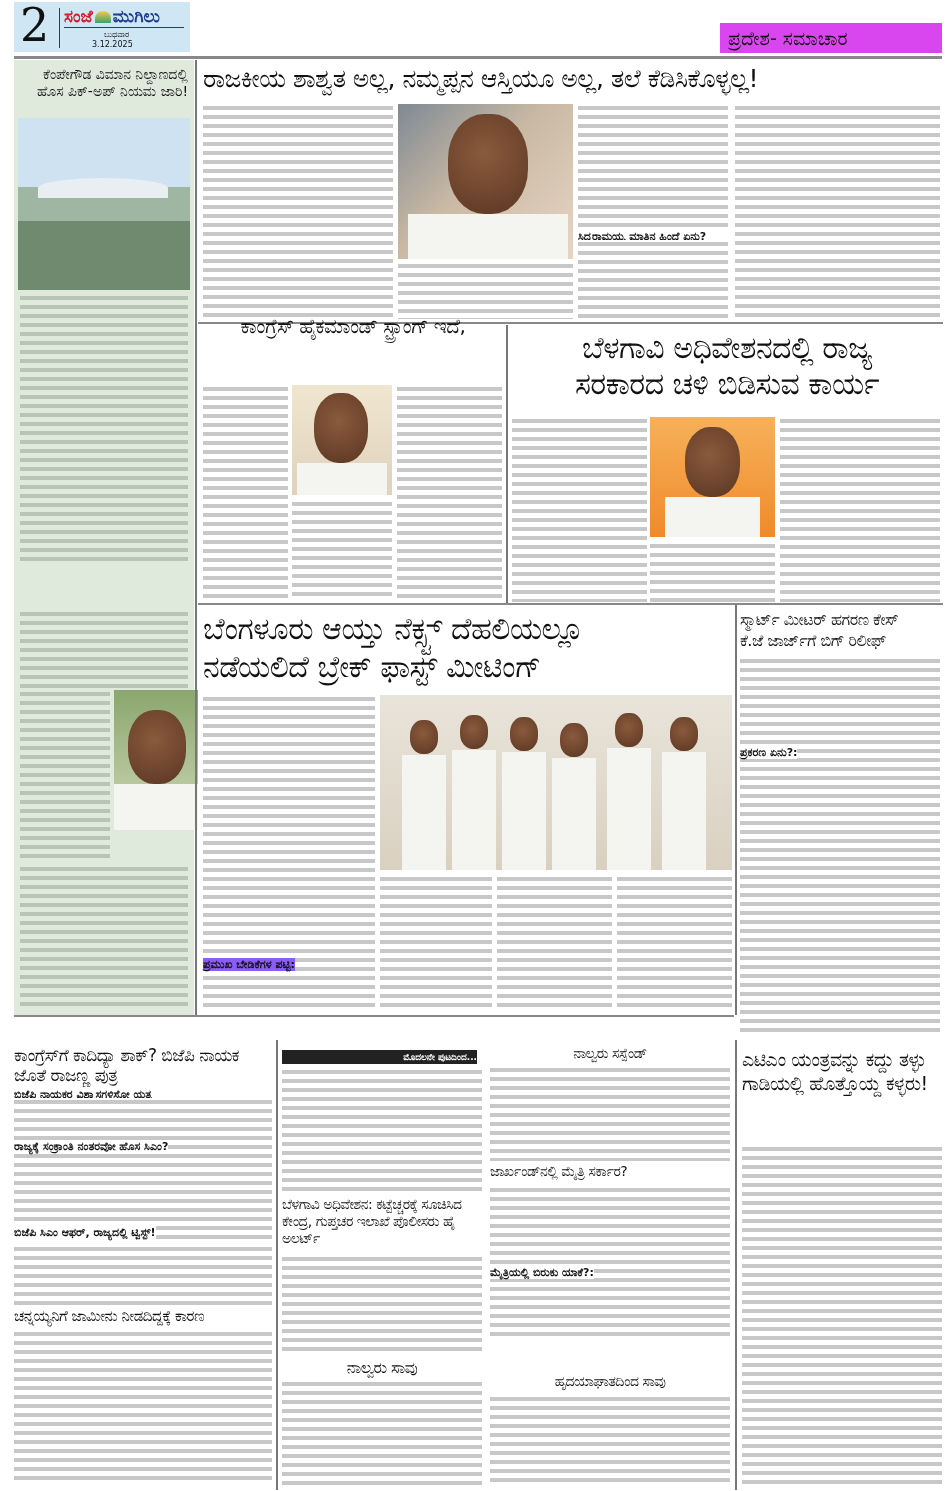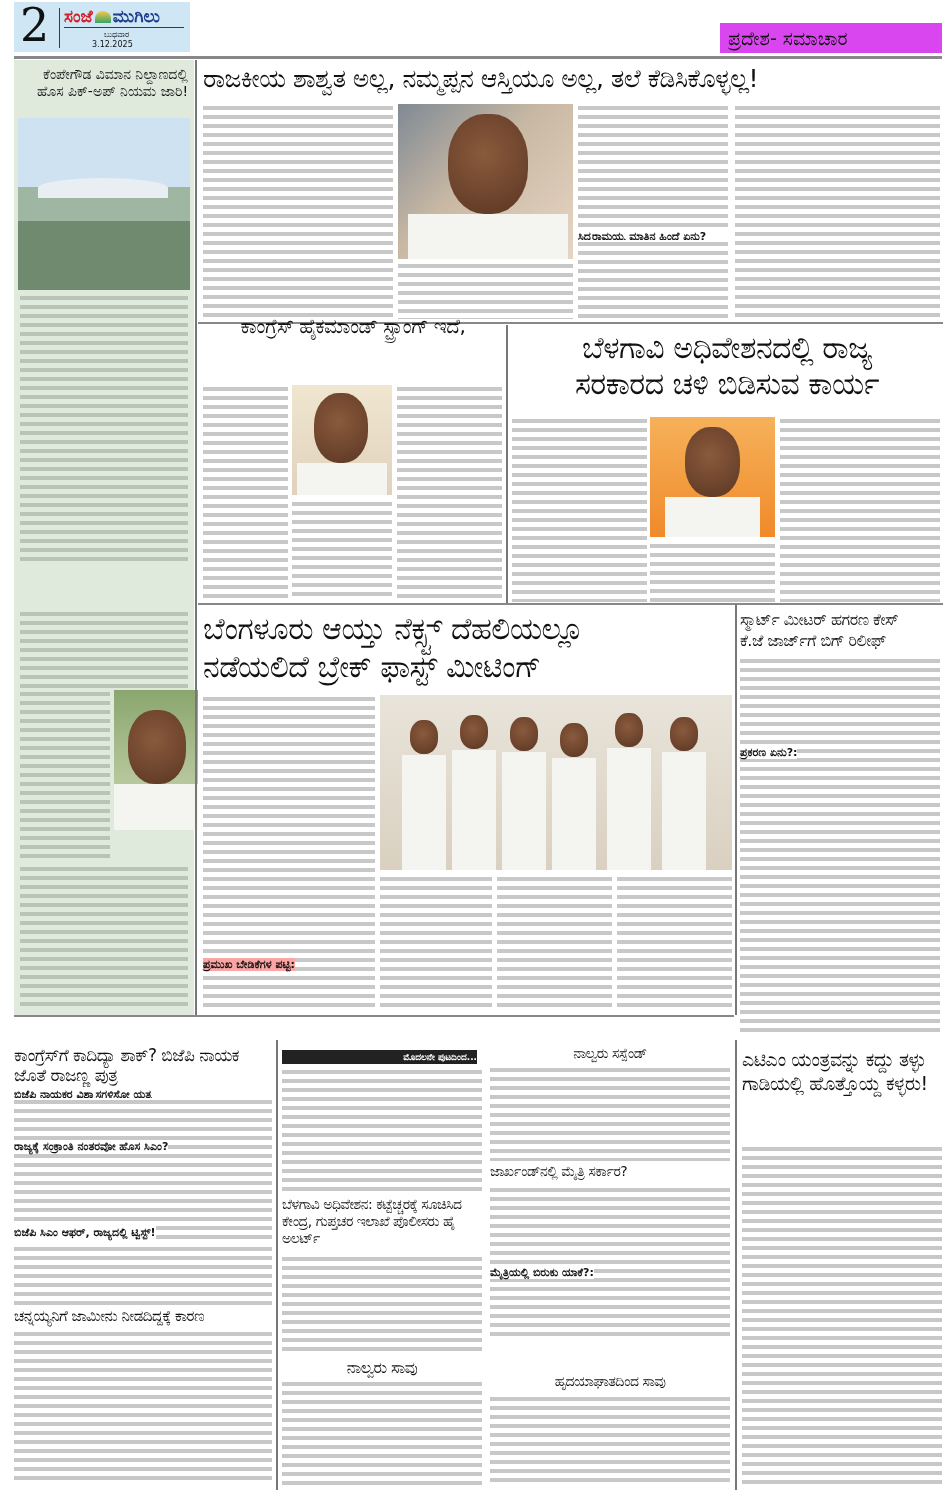--- a/index.html
+++ b/index.html
@@ -120,21 +120,21 @@
   <div class="face" style="left:180px;top:28px;width:28px;height:34px"></div>
   <div class="shirt" style="left:172px;top:63px;width:44px;height:112px"></div>
   <div class="face" style="left:235px;top:18px;width:28px;height:34px"></div>
   <div class="shirt" style="left:227px;top:53px;width:44px;height:122px"></div>
   <div class="face" style="left:290px;top:22px;width:28px;height:34px"></div>
   <div class="shirt" style="left:282px;top:57px;width:44px;height:118px"></div>
 </div>
 <div class="abs txt lines" style="left:380px;top:875px;width:112px;height:135px"></div>
 <div class="abs txt lines" style="left:497px;top:875px;width:115px;height:135px"></div>
 <div class="abs txt lines" style="left:617px;top:875px;width:115px;height:135px"></div>
-<div class="abs kicker" style="left:203px;top:958px;background:#fca5a5">ಪ್ರಮುಖ ಬೇಡಿಕೆಗಳ ಪಟ್ಟಿ:</div>
+<div class="abs kicker" style="left:203px;top:958px;background:#8b5cf6">ಪ್ರಮುಖ ಬೇಡಿಕೆಗಳ ಪಟ್ಟಿ:</div>
 <div class="abs colrule" style="left:735px;top:605px;height:410px"></div>
 
 <div class="abs hl" style="left:740px;top:610px;width:202px;font-size:16px;line-height:1.3">
   <div>ಸ್ಮಾರ್ಟ್ ಮೀಟರ್ ಹಗರಣ ಕೇಸ್</div>
   <div>ಕೆ.ಜೆ ಜಾರ್ಜ್‌ಗೆ ಬಿಗ್ ರಿಲೀಫ್</div>
 </div>
 <div class="abs kicker" style="left:740px;top:655px">ಬೆಂಗಳೂರು:</div>
 <div class="abs txt lines" style="left:740px;top:657px;width:200px;height:380px"></div>
 <div class="abs kicker" style="left:740px;top:746px;background:#fff">ಪ್ರಕರಣ ಏನು?:</div>
 

